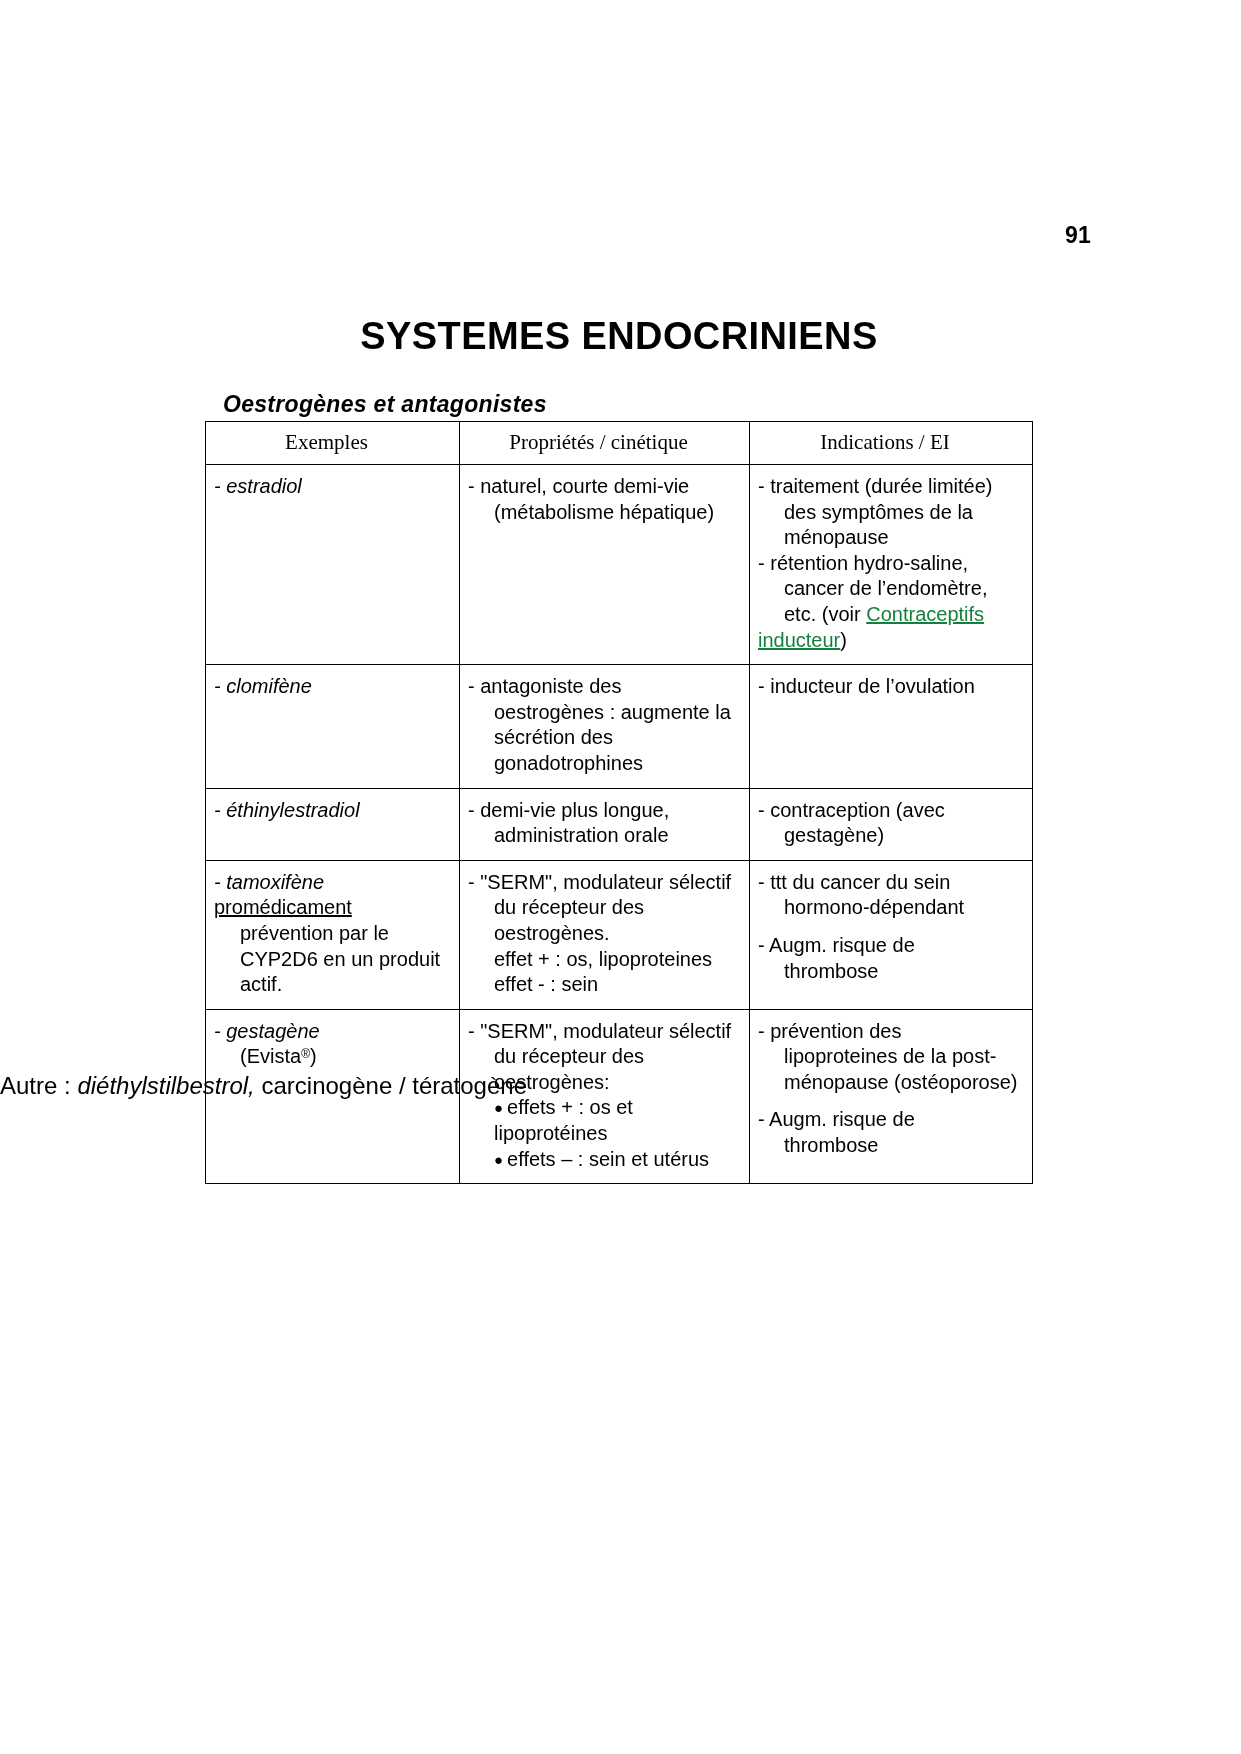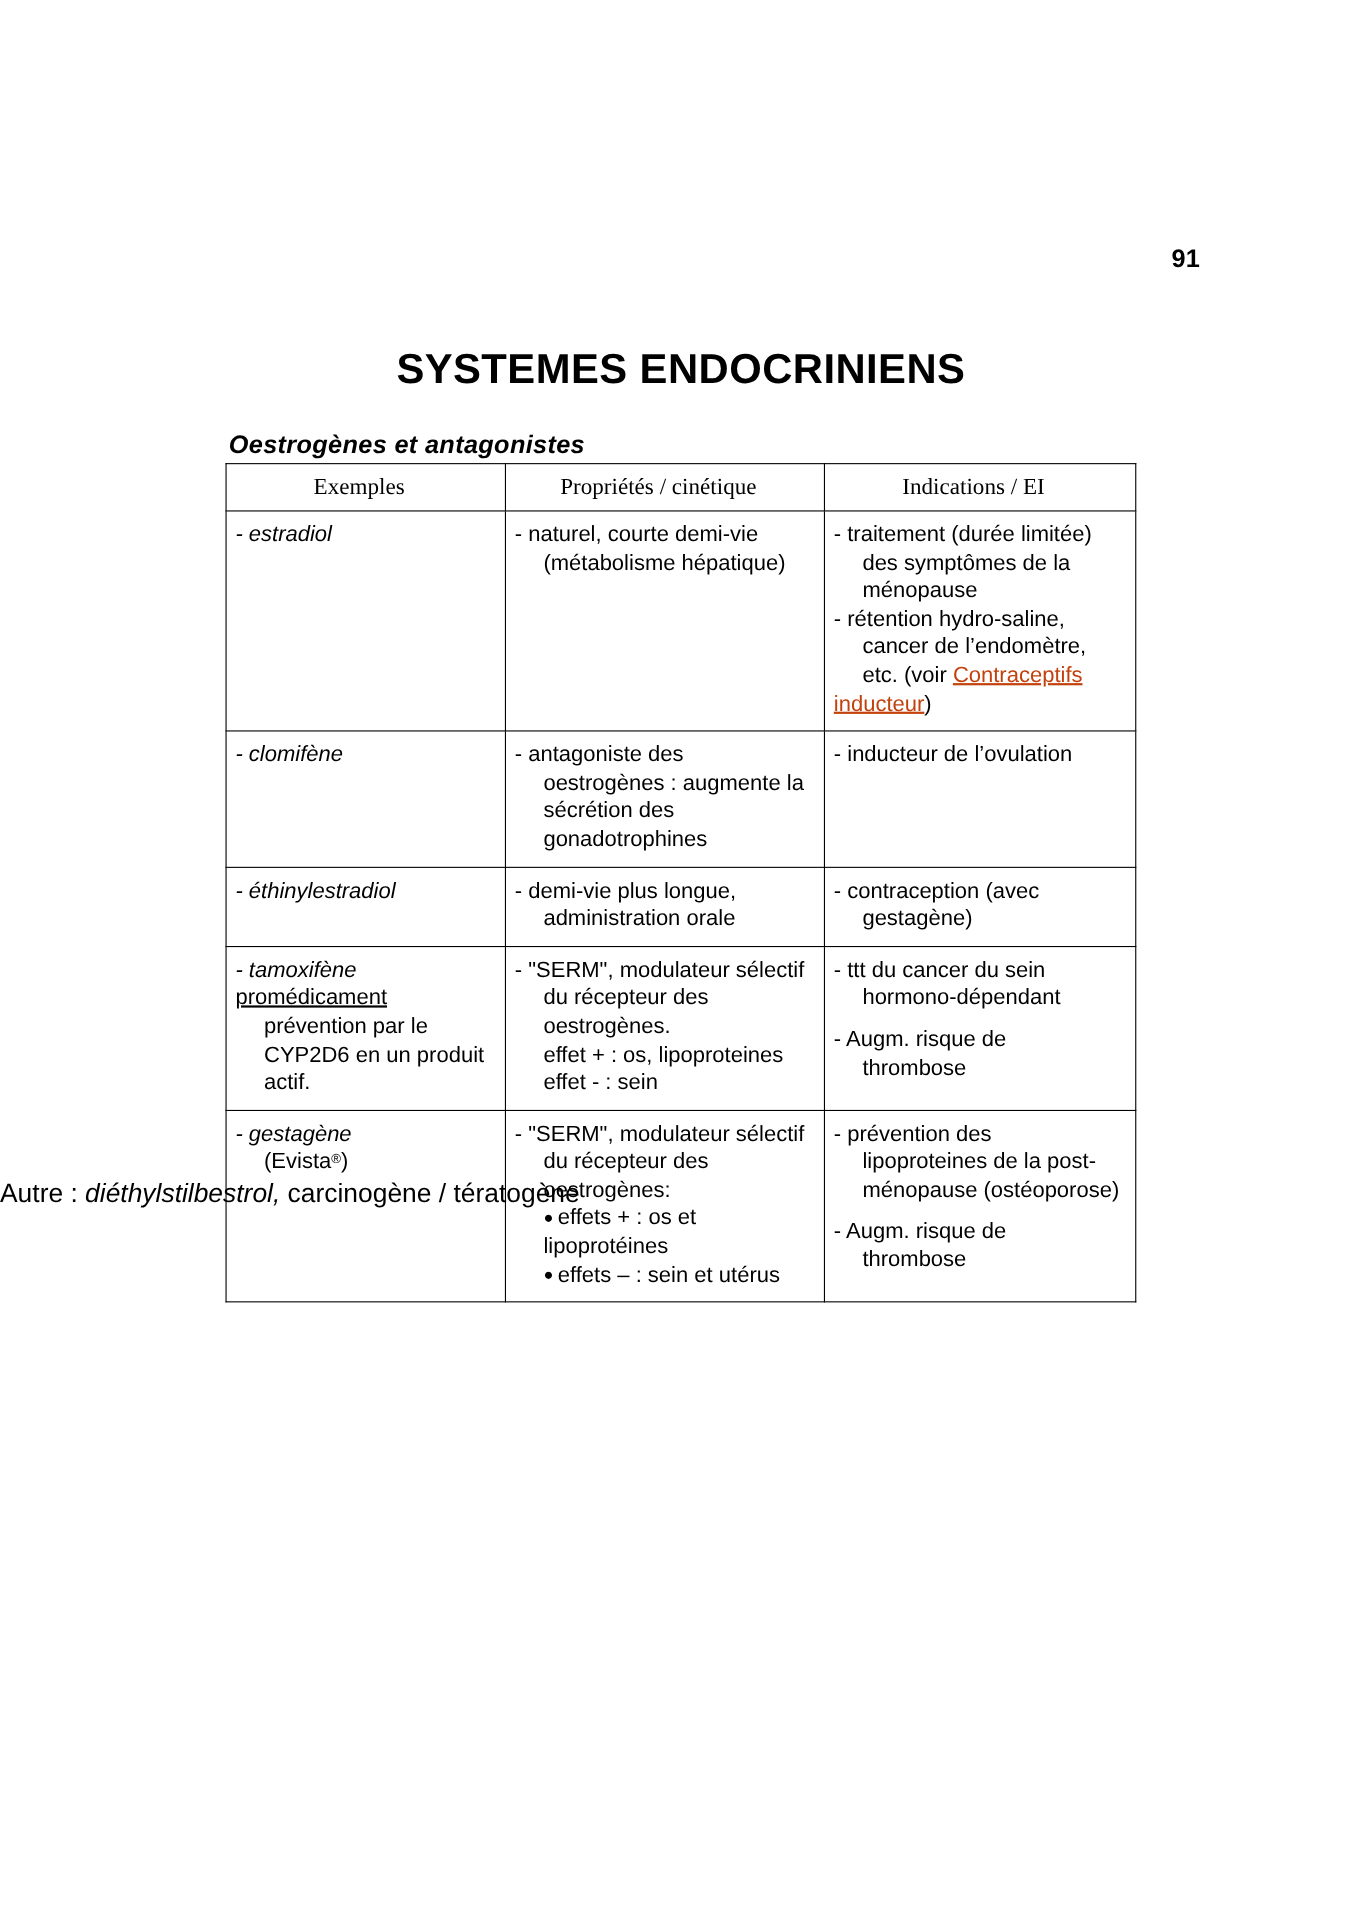--- a/index.html
+++ b/index.html
@@ -44,21 +44,21 @@
     text-align: center;
     font-family: "Liberation Sans", sans-serif;
     font-weight: bold;
     font-size: 38px;
     letter-spacing: 0.4px;
   }
 
   .doc-subtitle {
     position: absolute;
     top: 372px;
-    left: 208px;
+    left: 223px;
     font-family: "Liberation Sans", sans-serif;
     font-weight: bold;
     font-style: italic;
     font-size: 23px;
     letter-spacing: 0.3px;
   }
 
   
   .drug-table {
     position: absolute;
@@ -115,21 +115,21 @@
     vertical-align: 1px;
     padding-right: 4px;
   }
 
   .it { font-style: italic; }
   .ul { text-decoration: underline; }
 
   .indent1 { padding-left: 26px; }
 
   .link {
-    color: #c2410c;
+    color: #15803d;
   }
 
   .reg {
     font-size: 12px;
     vertical-align: 5px;
   }
 
   
   .footer-note {
     position: absolute;

